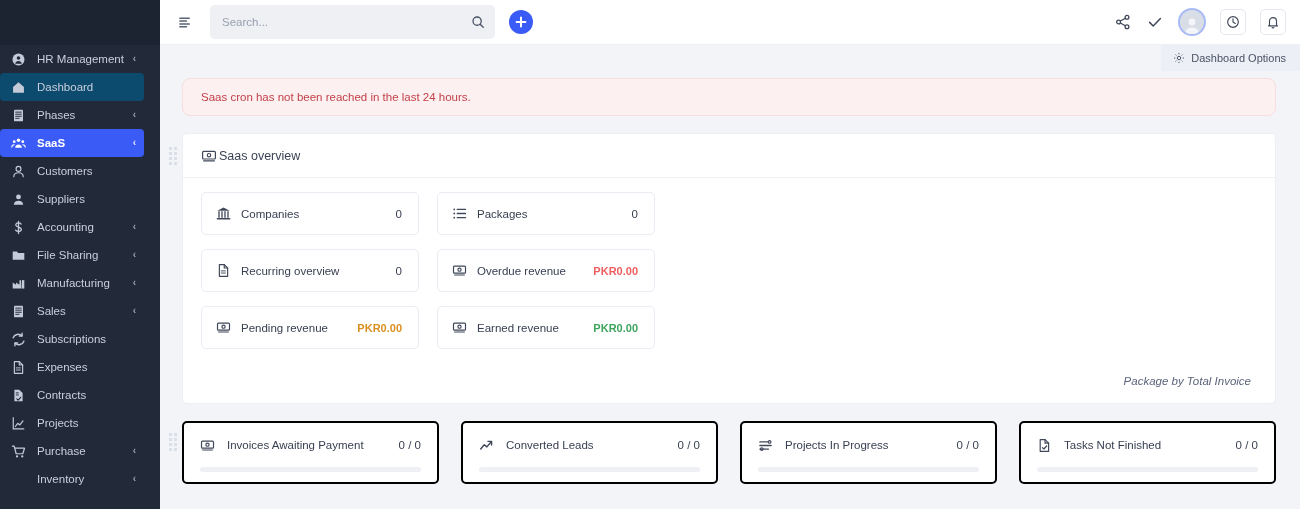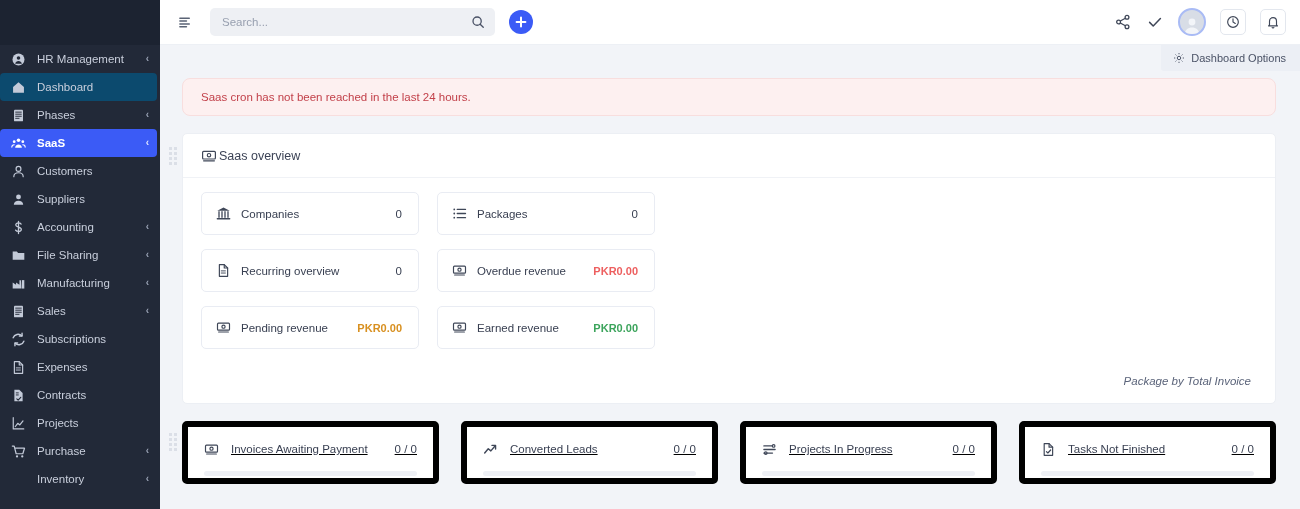--- a/index.html
+++ b/index.html
@@ -15,21 +15,21 @@
   .sidebar {
     width: 160px; flex: 0 0 160px; height: 509px;
     background: #222938;
     display: flex; flex-direction: column;
     overflow: hidden;
   }
   .sidebar-top { height: 45px; flex: 0 0 45px; background: #1c2331; }
   .nav { flex: 1 1 auto; padding: 0 0 0 0; }
   .nav-item {
     display: flex; align-items: center;
-    height: 28px; margin: 0 3px 0 0;
+    height: 28px; margin: 0 16px 0 0;
     padding: 0 8px 0 10px;
     border-radius: 4px;
     color: #c9cfdc;
     font-size: 11.5px;
     cursor: pointer;
     position: relative;
   }
   .nav-item .ic {
     width: 17px; height: 17px; flex: 0 0 17px;
     margin-right: 10px;
@@ -50,21 +50,21 @@
   .topbar {
     height: 45px; flex: 0 0 45px; background: #ffffff;
     display: flex; align-items: center;
     padding: 0 14px 0 14px;
     border-bottom: 1px solid #edf0f5;
   }
   .hamburger { width: 22px; height: 22px; display:flex; align-items:center; justify-content:center; color:#5a6375; cursor:pointer;}
   .hamburger svg { width: 15px; height: 15px; }
   .searchbox {
     margin-left: 14px;
-    width: 285px; height: 28px;
+    width: 285px; height: 34px;
     background: #eef0f4; border-radius: 5px;
     display: flex; align-items: center;
     padding: 0 10px 0 12px;
   }
   .searchbox input {
     flex: 1 1 auto; border: none; outline: none;
     background: transparent; font-size: 11.5px; color: #3b4254;
     font-family: "Liberation Sans", sans-serif;
   }
   .searchbox input::placeholder { color: #98a0b0; }
@@ -158,24 +158,23 @@
   .sc-val.red { color: #ed5f5f; }
   .sc-val.orange { color: #d89020; }
   .sc-val.green { color: #3ca45c; }
 
   .panel-foot { text-align: right; padding: 12px 24px 14px 0; font-style: italic; }
   .panel-foot span { font-size: 11.5px; color: #5b647a; }
 
   
   .bottom-row { position: relative; margin-top: 17px; display: grid; grid-template-columns: repeat(4, 1fr); gap: 22px; }
   .mini-card {
-    background: #fff; border: 6px solid #000000; border-radius: 5px;
+    background: #fff; border: 2px solid #000000; border-radius: 5px;
     padding: 14px 16px 0 16px; height: 63px;
     cursor: pointer;
-    text-decoration: underline;
   }
   .mini-top { display: flex; align-items: center; gap: 11px; }
   .mini-top .mc-ic { width: 16px; height: 16px; flex: 0 0 16px; color: #3f4758; display:flex; align-items:center;}
   .mini-top .mc-ic svg { width: 15px; height: 15px; }
   .mc-label { font-size: 11.5px; color: #394052; white-space: nowrap; }
   .mc-val { margin-left: auto; font-size: 11.5px; color: #394052; }
   .mc-bar { margin-top: 14px; height: 5px; border-radius: 3px; background: #eef0f5; }
 </style>
 </head>
 <body>

